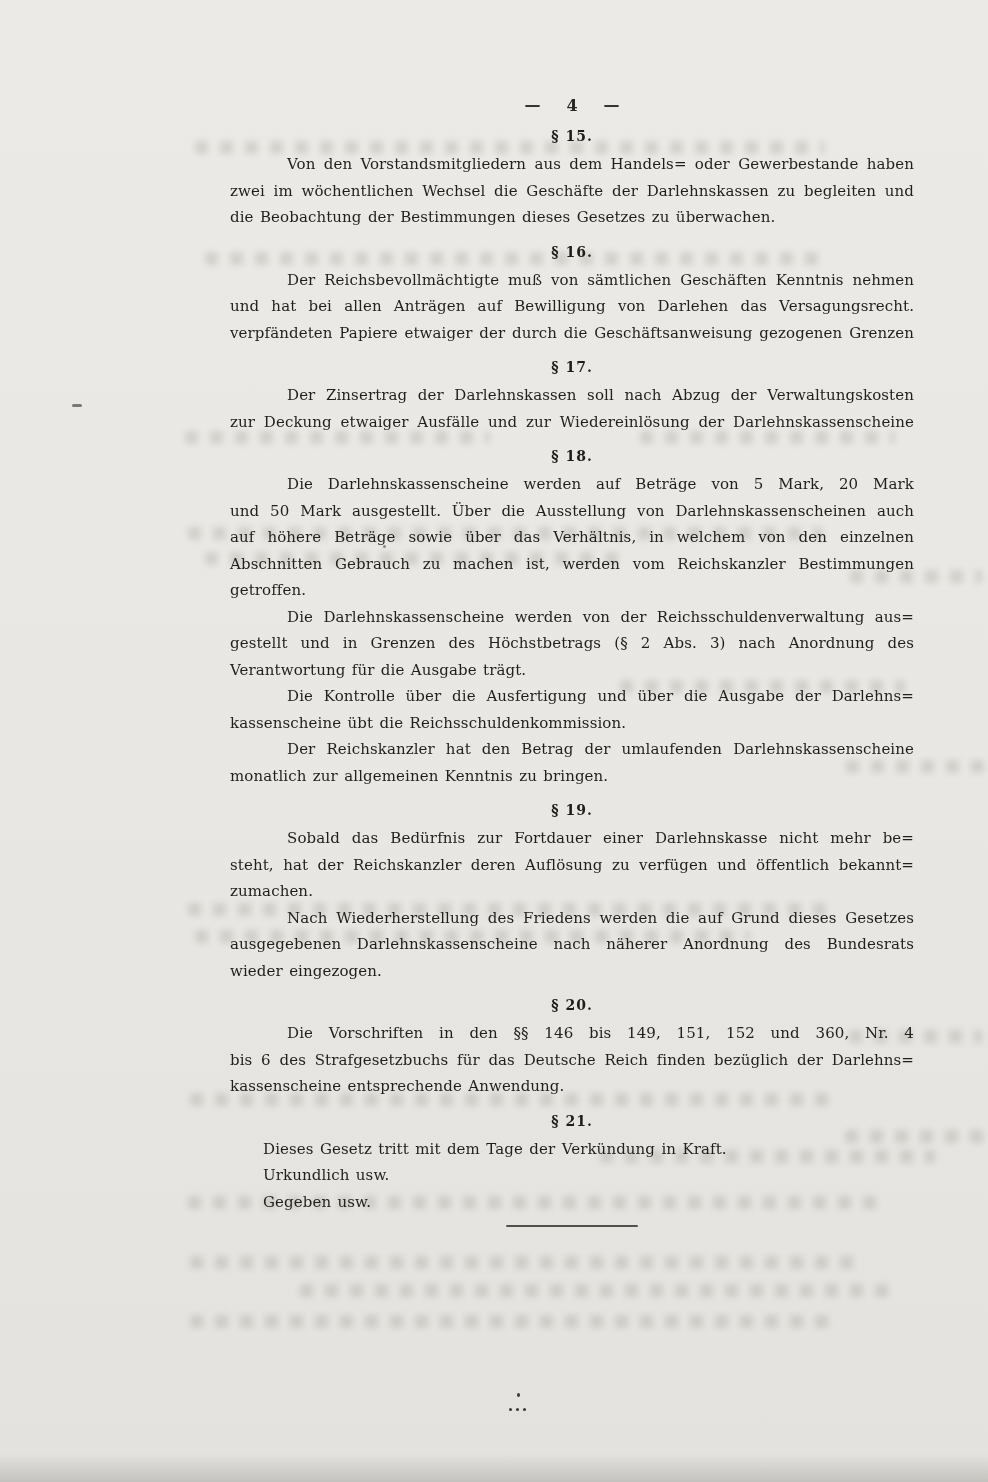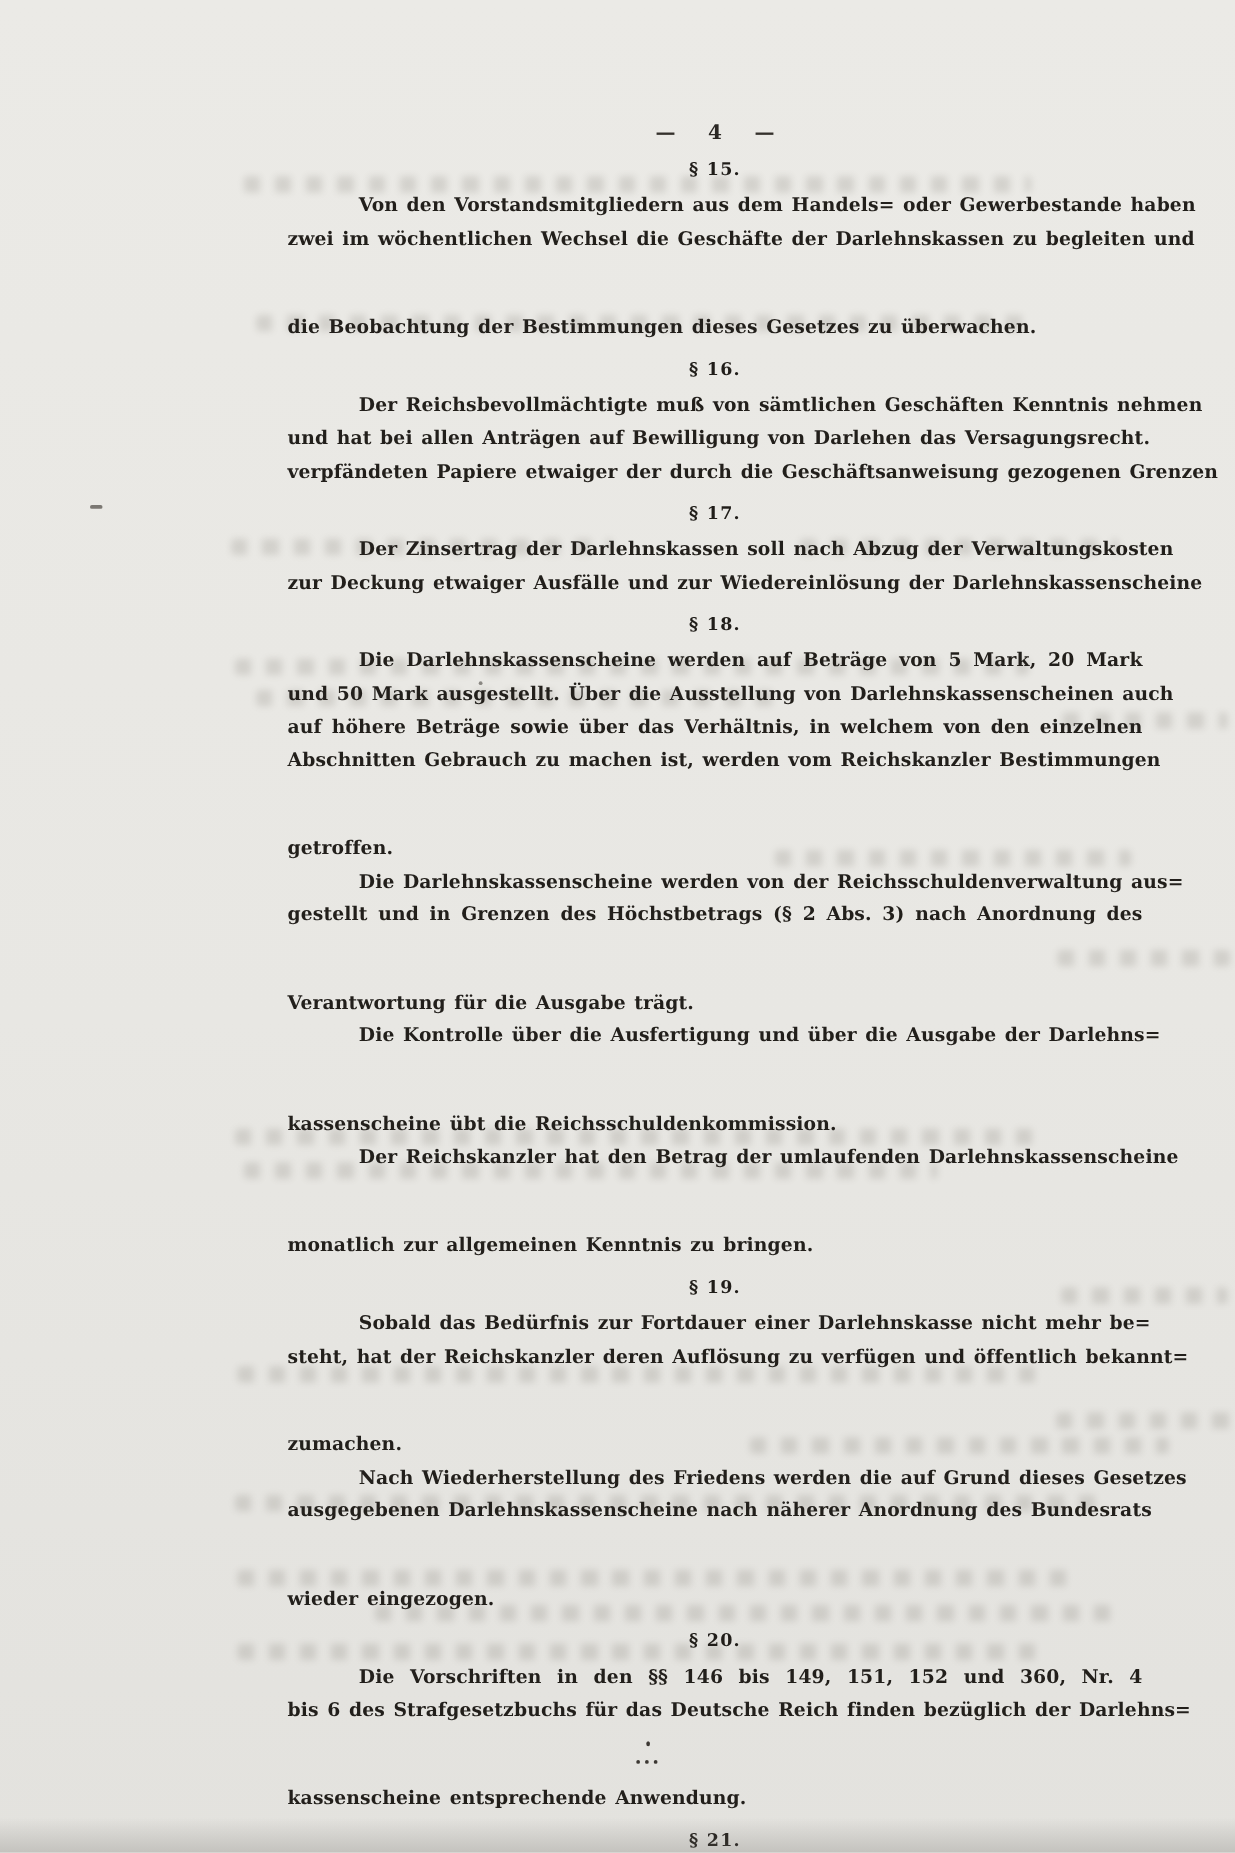--- a/index.html
+++ b/index.html
@@ -26,25 +26,25 @@
     margin-top:96px;text-align:center;font-size:16px;color:#2b2824;
     font-weight:bold;
   }
   .page-header .dash{letter-spacing:0;padding:0 2px;color:#35312c;}
   .page-header .num{padding:0 24px;}
   .heading{
     margin:13px 0 7px;text-align:center;
     font-size:14px;font-weight:bold;letter-spacing:1px;color:#201d19;
   }
   .line{
-    font-size:15px;font-weight:bold;line-height:26.5px;
+    font-size:15px;font-weight:normal;line-height:26.5px;
     white-space:nowrap;letter-spacing:.1px;word-spacing:1.5px;
     text-align:justify;text-align-last:justify;color:#221f1b;
   }
-  .line.last{text-align-last:left;margin-top:44px;}
+  .line.last{text-align-last:left;}
   .indent{padding-left:57px;}
   .indent-sm{padding-left:33px;}
   .rule{
     margin:10px auto 0;width:132px;height:2px;background:#54504a;
     border-radius:1px;
   }
   .artifact{position:absolute;background:#3c3833;z-index:3;}
   .a-dash{left:72px;top:404px;width:10px;height:3px;opacity:.75;border-radius:2px;background:#56524c;}
   .a-dot1{left:383px;top:545px;width:3px;height:3px;border-radius:50%;opacity:.55;}
   .a-dot2{left:517px;top:1393px;width:3px;height:4px;border-radius:50%;}

